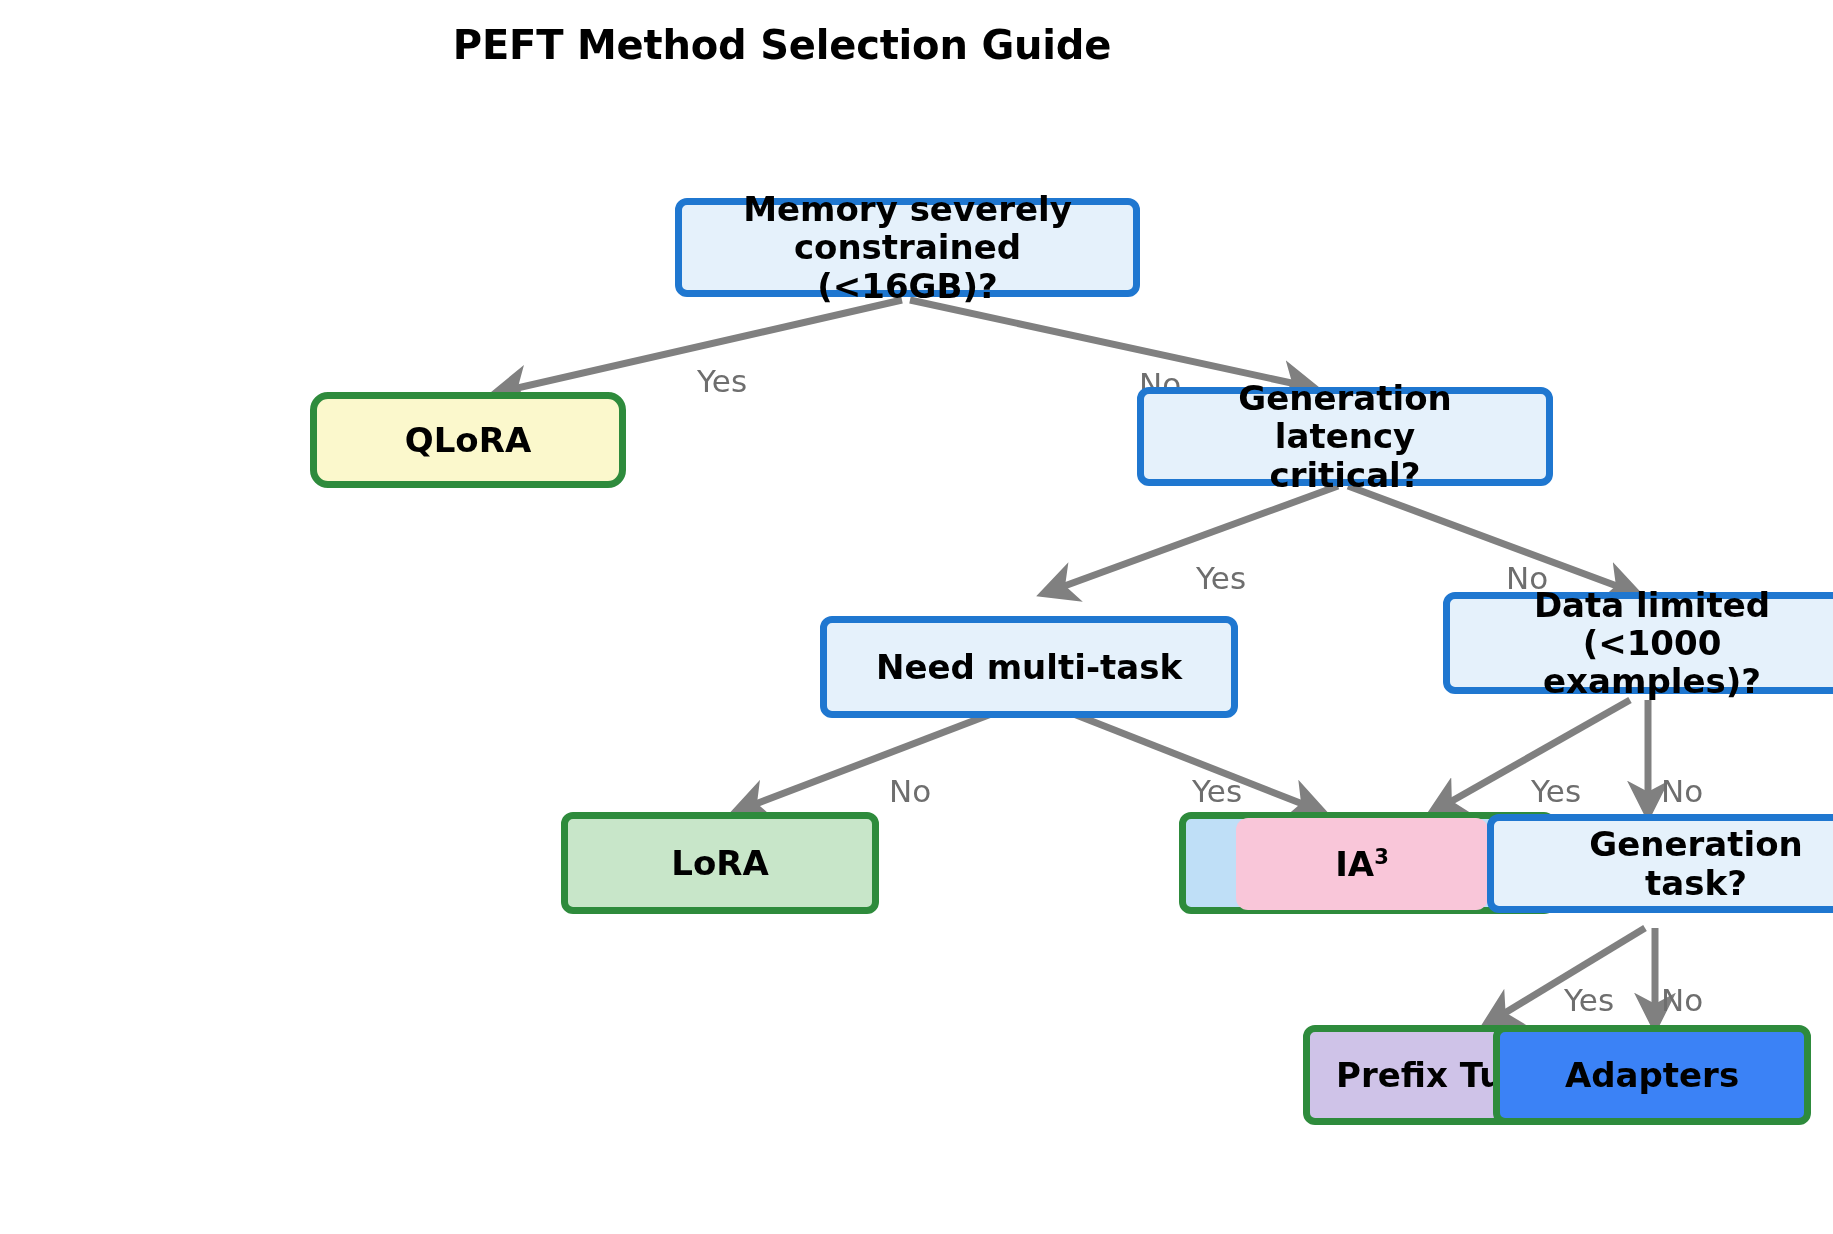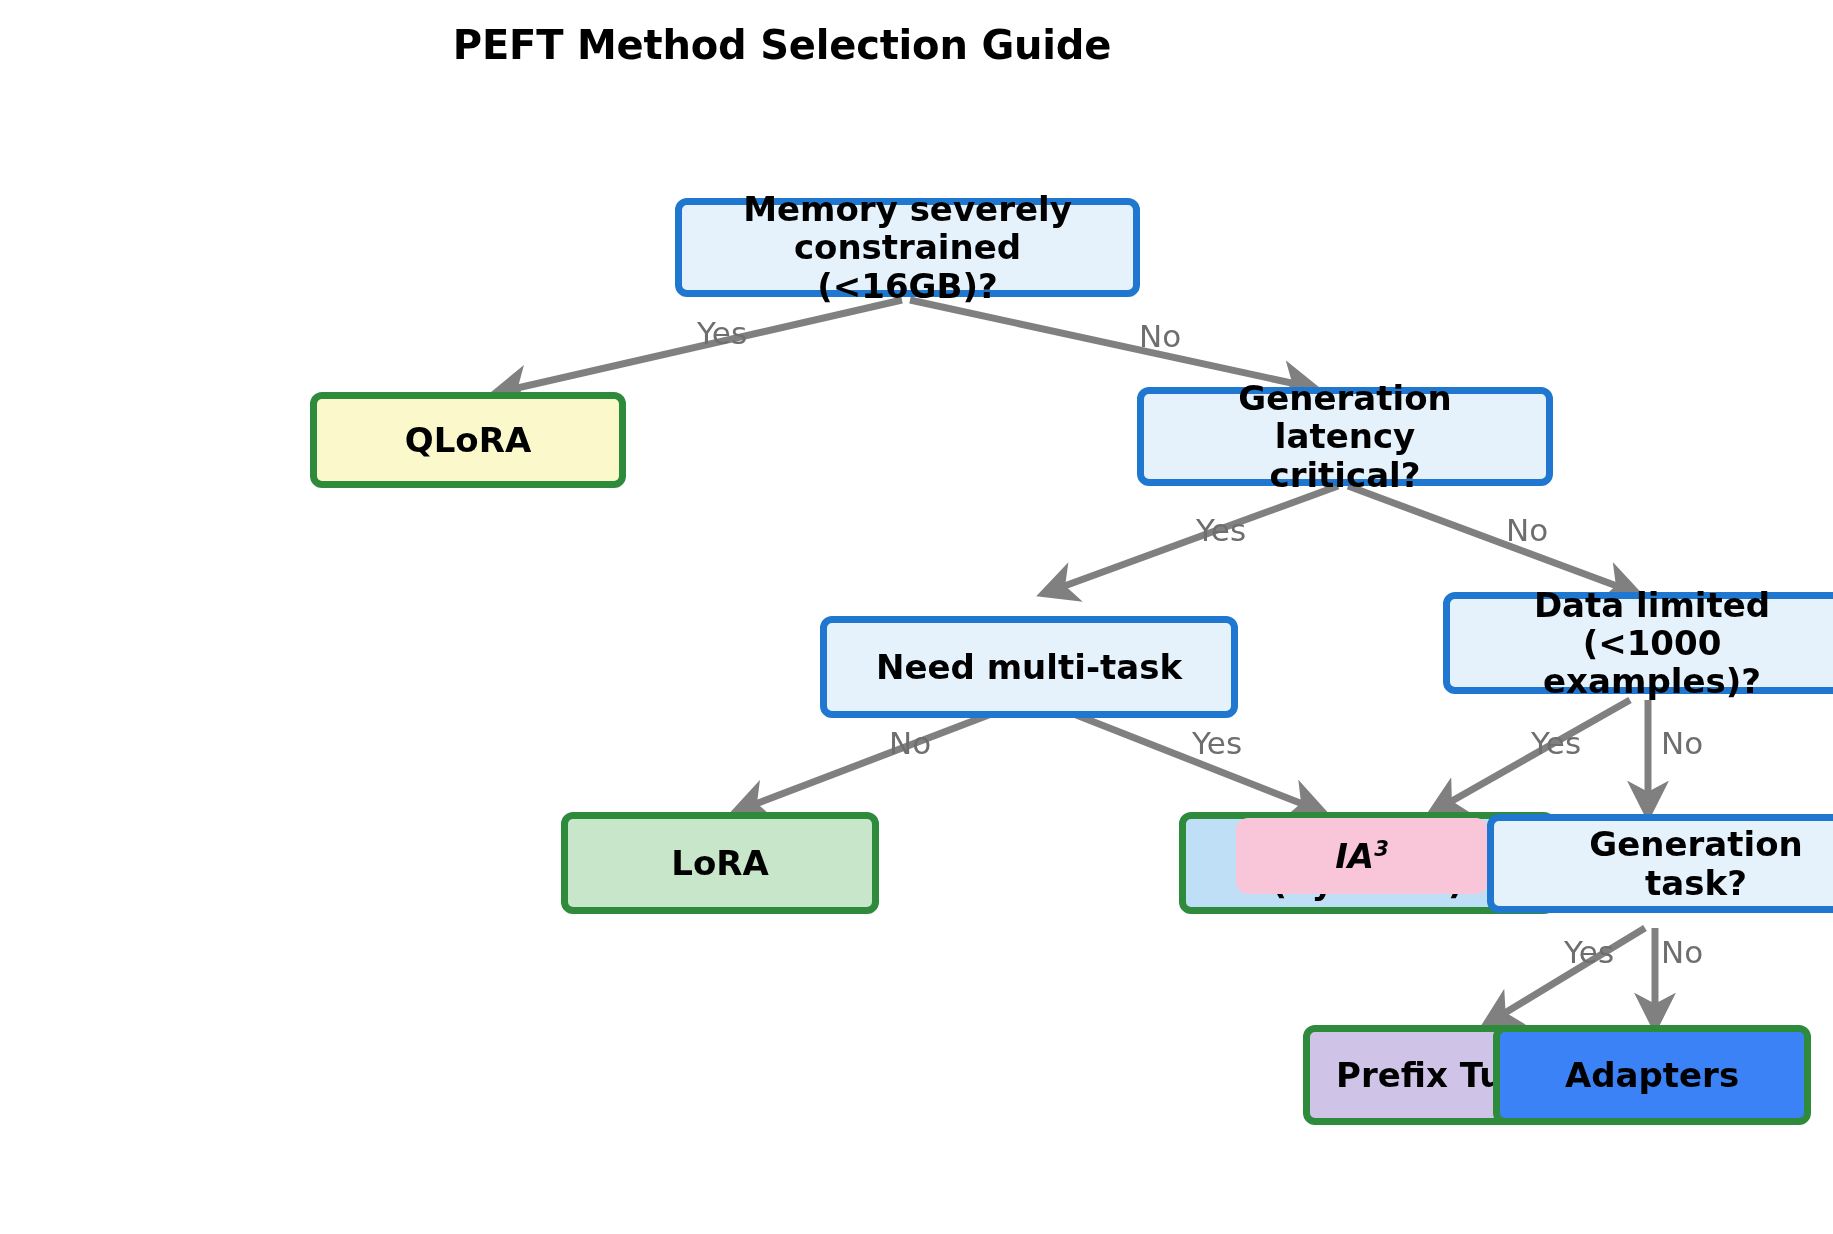--- a/index.html
+++ b/index.html
@@ -44,20 +44,21 @@
   .edge-head {
     fill: #808080;
   }
   .edge-label {
     position: absolute;
     font-size: 31px;
     color: #6e6e6e;
     font-family: "DejaVu Sans", sans-serif;
     white-space: nowrap;
     pointer-events: none;
+    margin-top: 48px;
   }
   .node {
     position: absolute;
     box-sizing: border-box;
     display: flex;
     align-items: center;
     justify-content: center;
     text-align: center;
     font-weight: bold;
     font-size: 34px;
@@ -131,21 +132,21 @@
   <div class="edge-label" style="left:1564px; top:934px;">Yes</div>
   <div class="edge-label" style="left:1661px; top:934px;">No</div>
 
   <div class="node node-decision" style="left:675px; top:198px; width:465px; height:99px;">
     <div>
       <span>Memory severely</span><br>
       <span>constrained (&lt;16GB)?</span>
     </div>
   </div>
 
-  <div class="node node-leaf" style="left:310px; top:392px; width:316px; height:96px; background:#fbf8cc;">
+  <div class="node node-leaf" style="left:310px; top:392px; width:316px; height:96px; background:#fbf8cc;border-radius:18px;">
     <span>QLoRA</span>
   </div>
 
   <div class="node node-decision" style="left:1137px; top:387px; width:416px; height:99px;">
     <div>
       <span>Generation latency</span><br>
       <span>critical?</span>
     </div>
   </div>
 
@@ -166,21 +167,21 @@
     <span>LoRA</span>
   </div>
 
   <div class="node node-leaf" style="left:1179px; top:812px; width:377px; height:102px; background:#bfdff7;">
     <div>
       <span>LoRA</span><br>
       <span>(dynamic)</span>
     </div>
   </div>
 
-  <div class="node node-leaf" style="left:1236px; top:818px; width:252px; height:76px; background:#f9c6d9; border-width:0;font-style:italic;">
+  <div class="node node-leaf" style="left:1236px; top:818px; width:252px; height:92px; background:#f9c6d9; border-width:0;">
     <div>
       <span>IA</span><span class="sup">3</span>
     </div>
   </div>
 
   <div class="node node-decision" style="left:1487px; top:814px; width:418px; height:99px;">
     <div>
       <span>Generation</span><br>
       <span>task?</span>
     </div>

